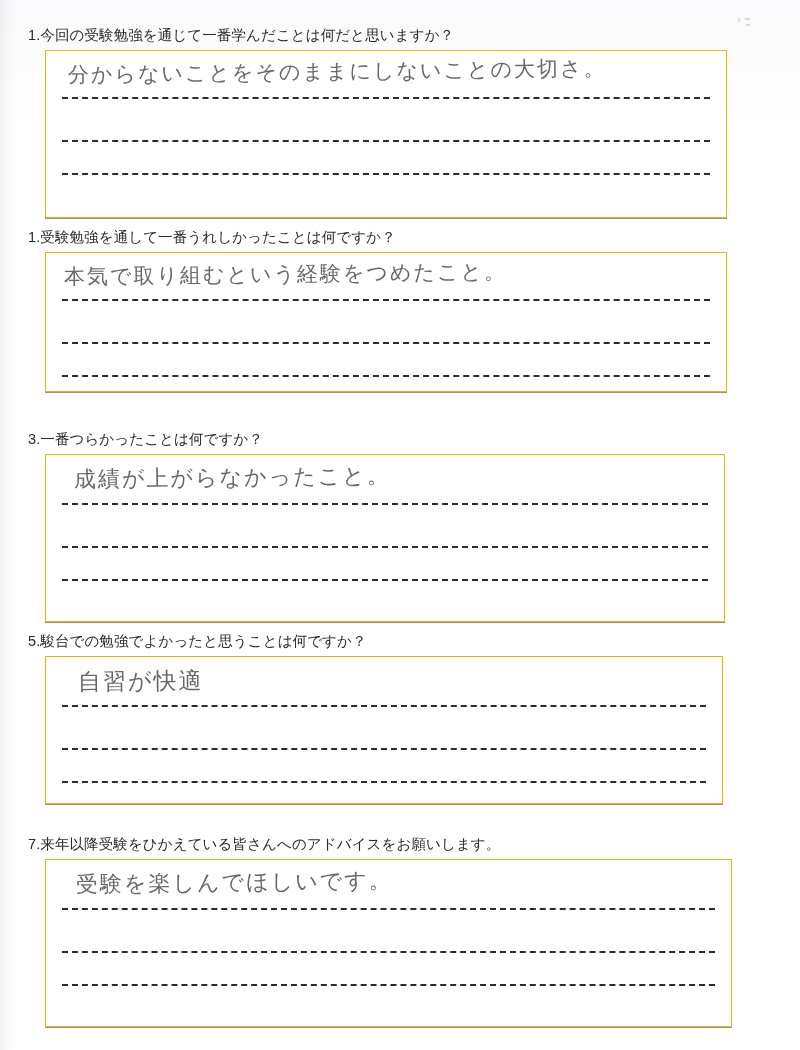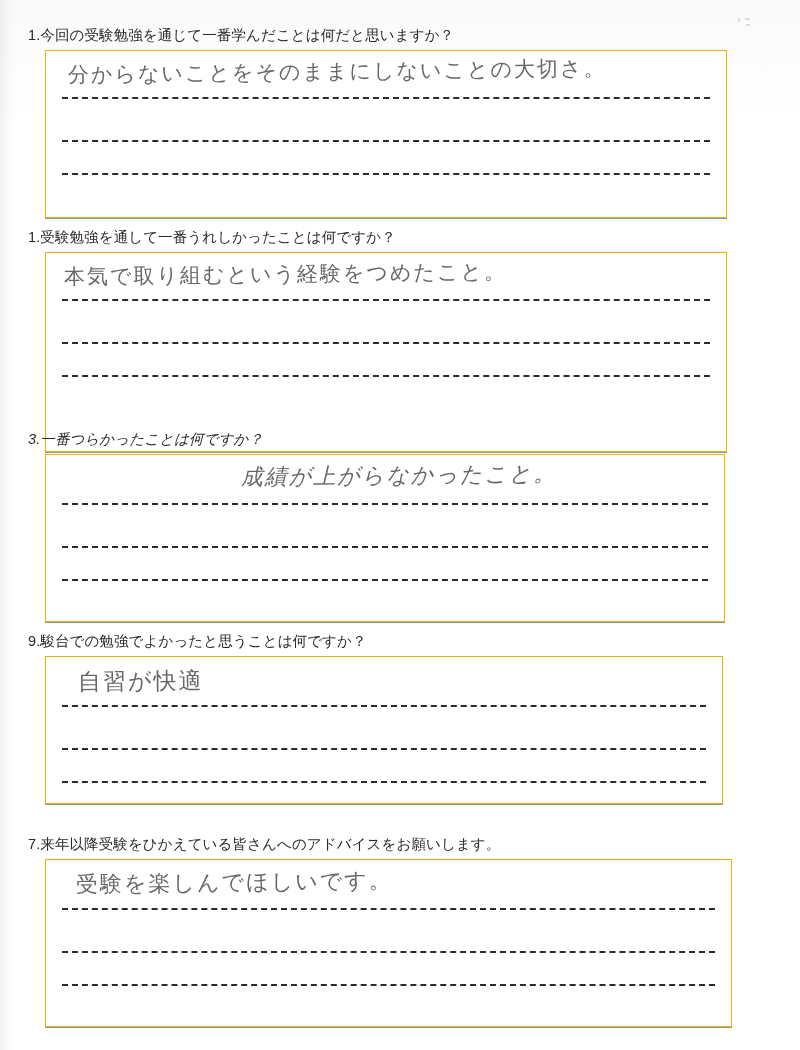--- a/index.html
+++ b/index.html
@@ -105,40 +105,40 @@
     <div class="answer-box" style="width:682px; height:168px;">
       <div class="handwriting" style="top:14px; padding-left:22px; font-size:21px;">分からないことをそのままにしないことの大切さ。</div>
       <div class="rule" style="top:46px;"></div>
       <div class="rule" style="top:89px;"></div>
       <div class="rule" style="top:122px;"></div>
     </div>
   </div>
 
   <div class="qblock" style="top:228px;">
     <p class="qlabel">1.受験勉強を通して一番うれしかったことは何ですか？</p>
-    <div class="answer-box" style="width:682px; height:200px;padding-left:32px;">
+    <div class="answer-box" style="width:682px; height:140px;padding-left:32px;">
       <div class="handwriting" style="top:14px; padding-left:18px; font-size:21px;">本気で取り組むという経験をつめたこと。</div>
       <div class="rule" style="top:46px;"></div>
       <div class="rule" style="top:89px;"></div>
       <div class="rule" style="top:122px;"></div>
     </div>
   </div>
 
-  <div class="qblock" style="top:430px;font-style:italic;">
+  <div class="qblock" style="top:430px;">
     <p class="qlabel">3.一番つらかったことは何ですか？</p>
-    <div class="answer-box" style="width:680px; height:168px;text-align:center;">
+    <div class="answer-box" style="width:680px; height:168px;">
       <div class="handwriting" style="top:14px; padding-left:28px; font-size:22px;">成績が上がらなかったこと。</div>
       <div class="rule" style="top:48px;"></div>
       <div class="rule" style="top:91px;"></div>
       <div class="rule" style="top:124px;"></div>
     </div>
   </div>
 
   <div class="qblock" style="top:632px;">
-    <p class="qlabel">9.駿台での勉強でよかったと思うことは何ですか？</p>
+    <p class="qlabel">5.駿台での勉強でよかったと思うことは何ですか？</p>
     <div class="answer-box" style="width:678px; height:148px;">
       <div class="handwriting" style="top:14px; padding-left:32px; font-size:23px;">自習が快適</div>
       <div class="rule" style="top:48px;"></div>
       <div class="rule" style="top:91px;"></div>
       <div class="rule" style="top:124px;"></div>
     </div>
   </div>
 
   <div class="qblock" style="top:835px;">
     <p class="qlabel">7.来年以降受験をひかえている皆さんへのアドバイスをお願いします。</p>

